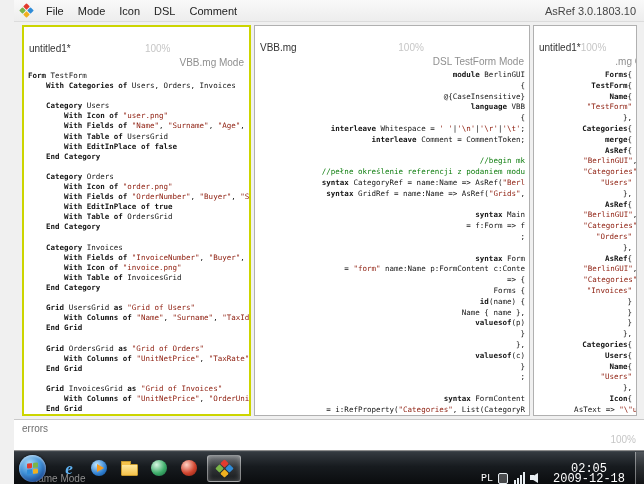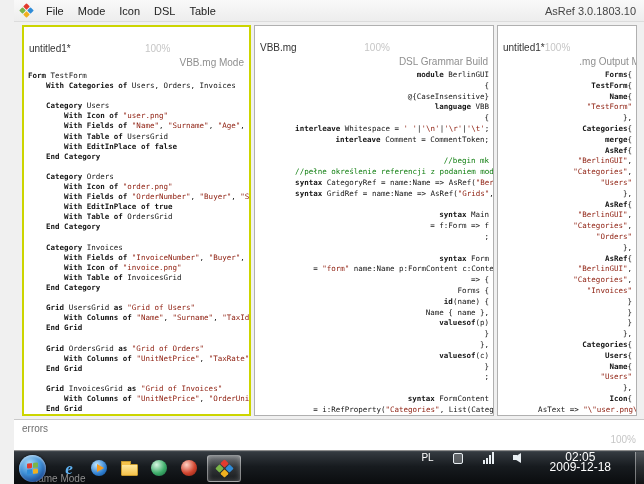--- a/index.html
+++ b/index.html
@@ -16,21 +16,21 @@
                  transform: rotate(45deg) scale(.8); margin-right: 6px; }
   .app-logo-sm i, .app-logo i { display: block; border-radius: 1px; }
   .q-red { background: #e23b2e; } .q-blue { background: #2f8cd8; }
   .q-green { background: #7ab648; } .q-yellow { background: #f0b01f; }
   .menu-item { padding: 3px 7px; cursor: default; }
   .build { margin-left: auto; color: #454545; }
 
   .workspace { height: 397px; display: flex; gap: 3px; padding: 3px 7px 3px 8px; }
   .pane { background: #fff; border: 1px solid #b0b0b0; display: flex; flex-direction: column; overflow: hidden; }
   .pane-left { width: 229px; border: 2px solid #ccd500; }
-  .pane-mid { width: 240px; }
+  .pane-mid { width: 276px; }
   .pane-right { flex: 1; }
   .pane-header { flex: 0 0 16px; display: flex; align-items: center; padding: 2px 5px 0; font-size: 10px; }
   .tab-title { color: #333; }
   .zoom { margin-left: auto; color: #c6c6c6; }
   .mode { margin-left: 9px; color: #8f8f8f; white-space: nowrap; margin-top: 28px; }
   .pane-content { flex: 1; padding: 3px 4px 0; font-family: "DejaVu Sans Mono", monospace;
                   font-size: 7.5px; color: #141414; white-space: pre; overflow: hidden; }
   .lh-a { line-height: 10.1px; }
   .lh-b { line-height: 10.8px; text-align: right; }
   .line { white-space: pre; height: inherit; }
@@ -68,21 +68,21 @@
   .sphere-green { width: 16px; height: 16px; border-radius: 50%;
                   background: radial-gradient(circle at 35% 30%, #d8f7e2, #3fae6b 55%, #14633a); }
   .sphere-red { width: 16px; height: 16px; border-radius: 50%;
                 background: radial-gradient(circle at 35% 30%, #ffd2c4, #d1452f 55%, #7e1d0f); }
   .tb-button-active { width: 34px; height: 27px; margin: 0 3px; border: 1px solid rgba(255,255,255,.45);
                       border-radius: 3px; display: flex; align-items: center; justify-content: center;
                       background: linear-gradient(rgba(255,255,255,.34), rgba(255,255,255,.12) 45%, rgba(255,255,255,.05));
                       box-shadow: inset 0 0 5px rgba(255,255,255,.3); }
   .app-logo { width: 13px; height: 13px; display: grid; grid-template: 1fr 1fr / 1fr 1fr; gap: 1px;
               transform: rotate(45deg); }
-  .tray { margin-left: auto; display: flex; align-items: flex-start; gap: 17px; height: 100%; }
+  .tray { margin-left: auto; display: flex; align-items: flex-end; gap: 3px; height: 100%; font-family: Liberation Mono, monospace; }
   .lang { color: #fff; font-size: 10px; padding: 0 2px; }
   .tray-ico { width: 13px; height: 12px; position: relative; display: flex; align-items: flex-end; gap: 1px; }
   .bars i { display: block; width: 2px; background: #e8eef2; }
   .bars i:nth-child(1){height:4px;} .bars i:nth-child(2){height:6px;}
   .bars i:nth-child(3){height:9px;} .bars i:nth-child(4){height:12px;}
   .vol { width: 0; height: 0; border-top: 5px solid transparent; border-bottom: 5px solid transparent;
          border-right: 8px solid #e8eef2; margin-bottom: 1px; }
   .vol:before { content: ""; position: absolute; left: 0; bottom: 4px; width: 4px; height: 5px; background: #e8eef2; }
   .flag-ico { width: 10px; height: 11px; border: 1px solid #e8eef2; border-radius: 2px; background: rgba(255,255,255,.25); }
   .clock { color: #fff; font-size: 12px; line-height: 10px; text-align: center; padding: 0 7px; }
@@ -101,40 +101,40 @@
       <span class="app-logo-sm">
           <i class="q-red"></i>
           <i class="q-blue"></i>
           <i class="q-green"></i>
           <i class="q-yellow"></i>
         </span>
       <span class="menu-item">File</span>
       <span class="menu-item">Mode</span>
       <span class="menu-item">Icon</span>
       <span class="menu-item">DSL</span>
-      <span class="menu-item">Table</span>
+      <span class="menu-item">Comment</span>
       <span class="build">AsRef 3.0.1803.10</span>
     </div>
 
     <div class="workspace">
 
       <div class="pane pane-left">
         <div class="pane-header">
           <span class="tab-title">untitled1*</span>
           <span class="zoom">100%</span>
           <span class="mode">VBB.mg Mode</span>
         </div>
         <div class="pane-content lh-a"><div class="line"><span class="seg-k">Form </span><span>TestForm</span></div><div class="line"><span class="seg-k">    With Categories of </span><span>Users, Orders, Invoices</span></div><div class="line">&nbsp;</div><div class="line"><span class="seg-k">    Category </span><span>Users</span></div><div class="line"><span class="seg-k">        With Icon of </span><span class="seg-s">"user.png"</span></div><div class="line"><span class="seg-k">        With Fields of </span><span class="seg-s">"Name"</span><span>, </span><span class="seg-s">"Surname"</span><span>, </span><span class="seg-s">"Age"</span><span>, </span></div><div class="line"><span class="seg-k">        With Table of </span><span>UsersGrid</span></div><div class="line"><span class="seg-k">        With EditInPlace of </span><span class="seg-k">false</span></div><div class="line"><span class="seg-k">    End Category</span></div><div class="line">&nbsp;</div><div class="line"><span class="seg-k">    Category </span><span>Orders</span></div><div class="line"><span class="seg-k">        With Icon of </span><span class="seg-s">"order.png"</span></div><div class="line"><span class="seg-k">        With Fields of </span><span class="seg-s">"OrderNumber"</span><span>, </span><span class="seg-s">"Buyer"</span><span>, </span><span class="seg-s">"Se</span></div><div class="line"><span class="seg-k">        With EditInPlace of </span><span class="seg-k">true</span></div><div class="line"><span class="seg-k">        With Table of </span><span>OrdersGrid</span></div><div class="line"><span class="seg-k">    End Category</span></div><div class="line">&nbsp;</div><div class="line"><span class="seg-k">    Category </span><span>Invoices</span></div><div class="line"><span class="seg-k">        With Fields of </span><span class="seg-s">"InvoiceNumber"</span><span>, </span><span class="seg-s">"Buyer"</span><span>, </span></div><div class="line"><span class="seg-k">        With Icon of </span><span class="seg-s">"invoice.png"</span></div><div class="line"><span class="seg-k">        With Table of </span><span>InvoicesGrid</span></div><div class="line"><span class="seg-k">    End Category</span></div><div class="line">&nbsp;</div><div class="line"><span class="seg-k">    Grid </span><span>UsersGrid </span><span class="seg-k">as </span><span class="seg-s">"Grid of Users"</span></div><div class="line"><span class="seg-k">        With Columns of </span><span class="seg-s">"Name"</span><span>, </span><span class="seg-s">"Surname"</span><span>, </span><span class="seg-s">"TaxId</span></div><div class="line"><span class="seg-k">    End Grid</span></div><div class="line">&nbsp;</div><div class="line"><span class="seg-k">    Grid </span><span>OrdersGrid </span><span class="seg-k">as </span><span class="seg-s">"Grid of Orders"</span></div><div class="line"><span class="seg-k">        With Columns of </span><span class="seg-s">"UnitNetPrice"</span><span>, </span><span class="seg-s">"TaxRate"</span></div><div class="line"><span class="seg-k">    End Grid</span></div><div class="line">&nbsp;</div><div class="line"><span class="seg-k">    Grid </span><span>InvoicesGrid </span><span class="seg-k">as </span><span class="seg-s">"Grid of Invoices"</span></div><div class="line"><span class="seg-k">        With Columns of </span><span class="seg-s">"UnitNetPrice"</span><span>, </span><span class="seg-s">"OrderUnit</span></div><div class="line"><span class="seg-k">    End Grid</span></div><div class="line">&nbsp;</div><div class="line"><span class="seg-k">End Form </span><span class="seg-u">     </span></div></div>
       </div>
 
       <div class="pane pane-mid">
         <div class="pane-header">
           <span class="tab-title">VBB.mg</span>
           <span class="zoom">100%</span>
-          <span class="mode">DSL Grammar Build</span>
+          <span class="mode">DSL TestForm Mode</span>
         </div>
         <div class="pane-content lh-b"><div class="line"><span class="seg-k">module </span><span>BerlinGUI</span></div><div class="line"><span>{</span></div><div class="line"><span>    @{CaseInsensitive}</span></div><div class="line"><span class="seg-k">    language </span><span>VBB</span></div><div class="line"><span>    {</span></div><div class="line"><span class="seg-k">        interleave </span><span>Whitespace = </span><span class="seg-s">' '</span><span>|</span><span class="seg-s">'\n'</span><span>|</span><span class="seg-s">'\r'</span><span>|</span><span class="seg-s">'\t'</span><span>;</span></div><div class="line"><span class="seg-k">        interleave </span><span>Comment = CommentToken;</span></div><div class="line">&nbsp;</div><div class="line"><span class="seg-c">        //begin mk</span></div><div class="line"><span class="seg-c">        //pełne określenie referencji z podaniem modu</span></div><div class="line"><span class="seg-k">        syntax </span><span>CategoryRef = name:Name =&gt; AsRef(</span><span class="seg-s">"Berl</span></div><div class="line"><span class="seg-k">        syntax </span><span>GridRef = name:Name =&gt; AsRef(</span><span class="seg-s">"Grids"</span><span>,</span></div><div class="line">&nbsp;</div><div class="line"><span class="seg-k">        syntax </span><span>Main</span></div><div class="line"><span>            = f:Form =&gt; f</span></div><div class="line"><span>            ;</span></div><div class="line">&nbsp;</div><div class="line"><span class="seg-k">        syntax </span><span>Form</span></div><div class="line"><span>            = </span><span class="seg-s">"form"</span><span> name:Name p:FormContent c:Conte</span></div><div class="line"><span>                =&gt; {</span></div><div class="line"><span>                    Forms {</span></div><div class="line"><span class="seg-k">                        id</span><span>(name) {</span></div><div class="line"><span>                            Name { name },</span></div><div class="line"><span class="seg-k">                            valuesof</span><span>(p)</span></div><div class="line"><span>                        }</span></div><div class="line"><span>                    },</span></div><div class="line"><span class="seg-k">                    valuesof</span><span>(c)</span></div><div class="line"><span>                }</span></div><div class="line"><span>            ;</span></div><div class="line">&nbsp;</div><div class="line"><span class="seg-k">        syntax </span><span>FormContent</span></div><div class="line"><span>            = i:RefProperty(</span><span class="seg-s">"Categories"</span><span>, List(CategoryR</span></div><div class="line">&nbsp;</div><div class="line"><span class="seg-k">        syntax </span><span>Content</span></div></div>
       </div>
 
       <div class="pane pane-right">
         <div class="pane-header">
           <span class="tab-title">untitled1*</span>
           <span class="zoom">100%</span>
           <span class="mode">.mg Output Mode</span>
         </div>

